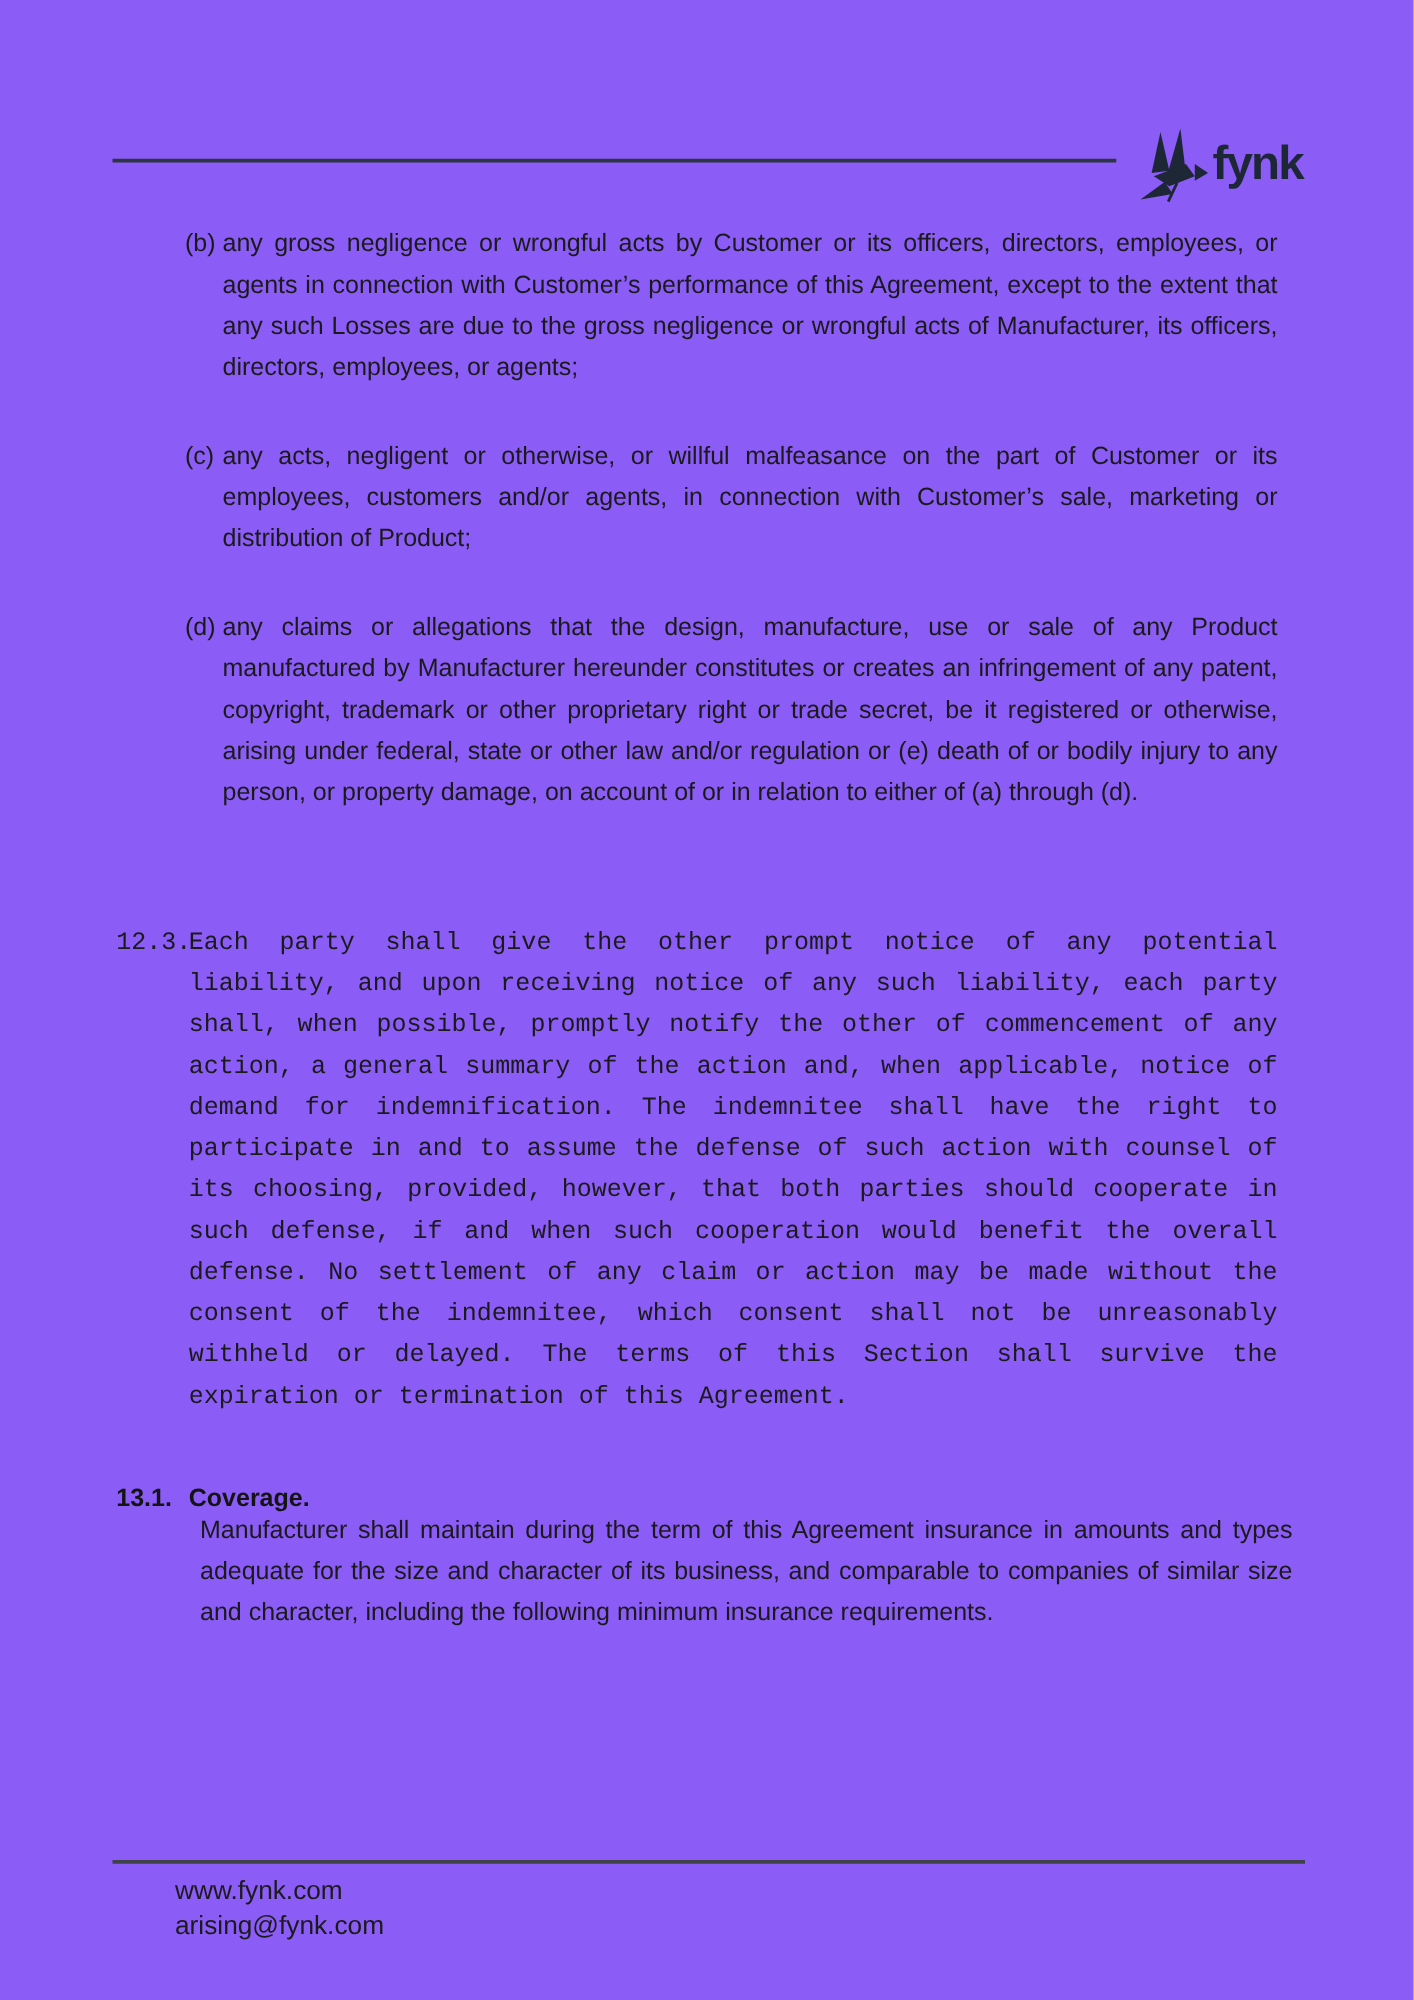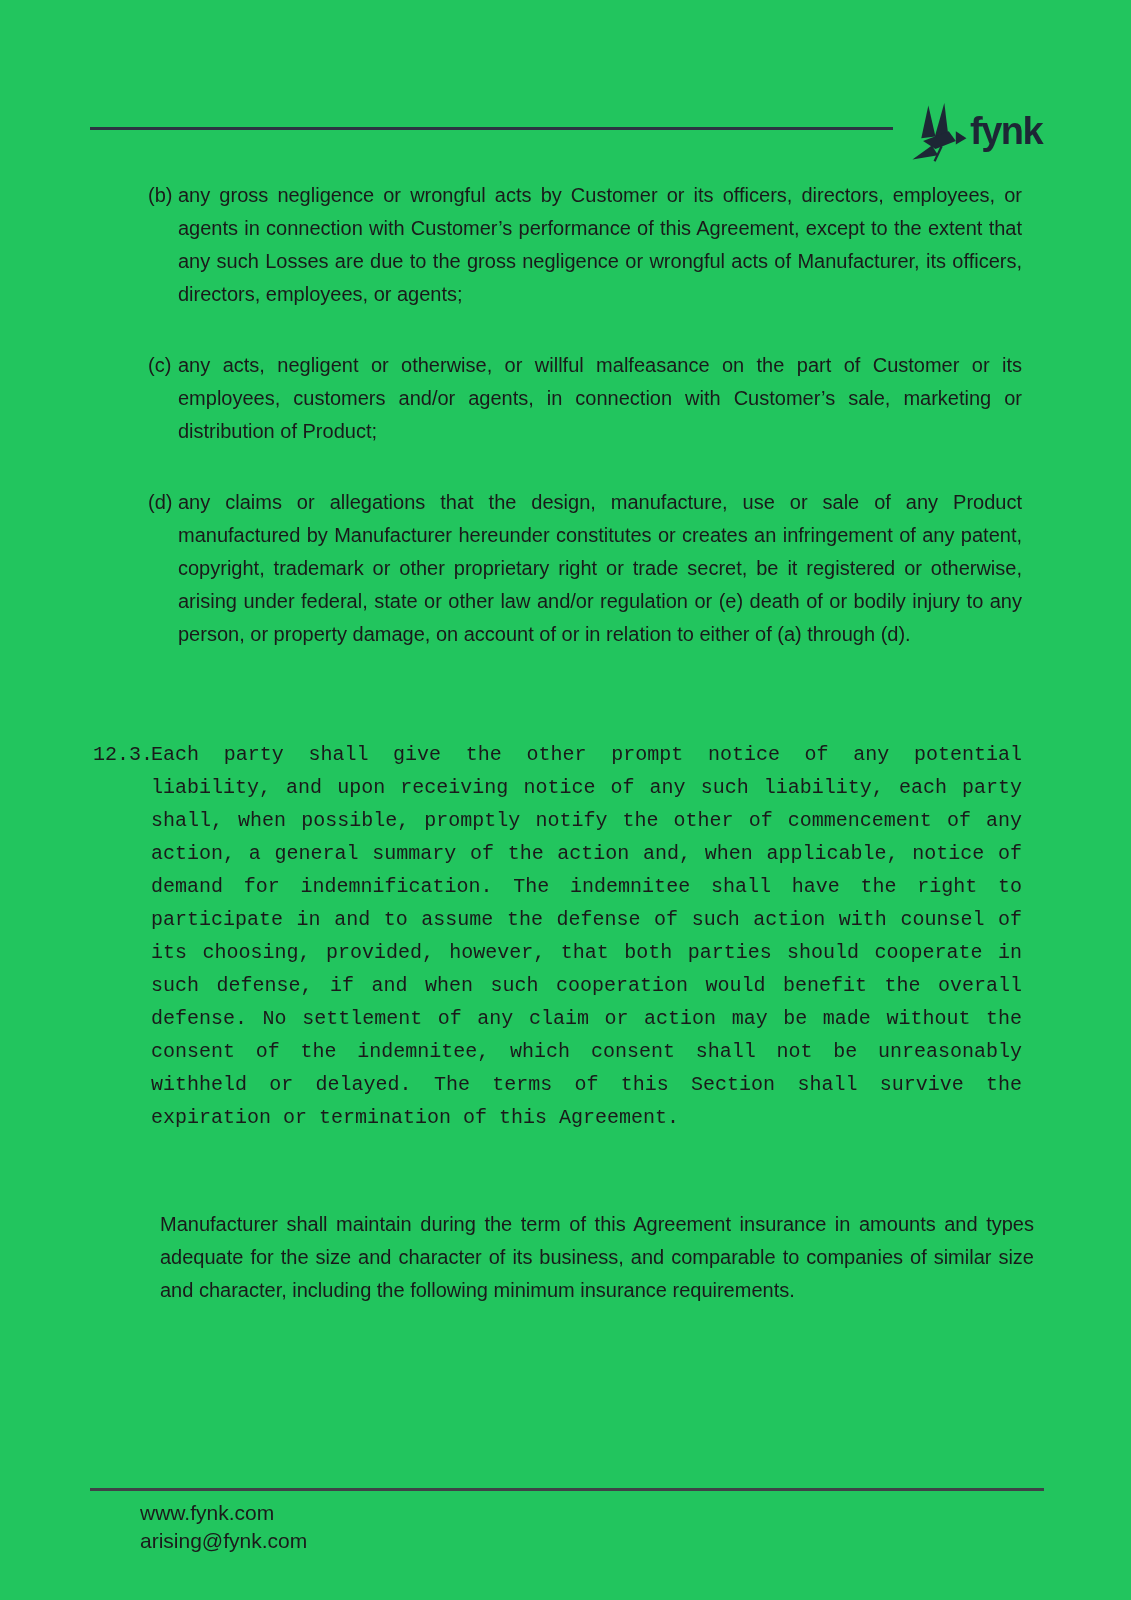--- a/index.html
+++ b/index.html
@@ -5,21 +5,21 @@
   * { margin: 0; padding: 0; box-sizing: border-box; }
   html, body { background: #ffffff; }
   body {
     font-family: "Liberation Sans", "DejaVu Sans", sans-serif;
     color: #1a1a1a;
   }
   .page {
     position: relative;
     width: 1131px;
     height: 1600px;
-    background: #22c55e;
+    background: #8b5cf6;
     overflow: hidden;
   }
   .hrule {
     position: absolute;
     height: 2.5px;
     background: #2c3542;
   }
   .rule-header { left: 90px; top: 127px; width: 803px; }
   .rule-footer { left: 90px; top: 1488px; width: 954px; background: #3f4347; }
 
@@ -123,20 +123,24 @@
     <span class="hang-label">(d)</span>
     <span>any claims or allegations that the design, manufacture, use or sale of any Product manufactured by Manufacturer hereunder constitutes or creates an infringement of any patent, copyright, trademark or other proprietary right or trade secret, be it registered or otherwise, arising under federal, state or other law and/or regulation or (e) death of or bodily injury to any person, or property damage, on account of or in relation to either of (a) through (d).</span>
   </div>
 
   <div class="para para-123">
     <span class="hang-label">12.3.</span>
     <span>Each party shall give the other prompt notice of any potential liability, and upon receiving notice of any such liability, each party shall, when possible, promptly notify the other of commencement of any action, a general summary of the action and, when applicable, notice of demand for indemnification. The indemnitee shall have the right to participate in and to assume the defense of such action with counsel of its choosing, provided, however, that both parties should cooperate in such defense, if and when such cooperation would benefit the overall defense. No settlement of any claim or action may be made without the consent of the indemnitee, which consent shall not be unreasonably withheld or delayed. The terms of this Section shall survive the expiration or termination of this Agreement.</span>
   </div>
 
 
+  <div class="subheading">
+    <span class="sub-num">13.1.</span>
+    <span class="sub-title">Coverage.</span>
+  </div>
 
   <div class="para para-cov">Manufacturer shall maintain during the term of this Agreement insurance in amounts and types adequate for the size and character of its business, and comparable to companies of similar size and character, including the following minimum insurance requirements.</div>
 
   <div class="hrule rule-footer"></div>
   <div class="footer-contact">
     <div>www.fynk.com</div>
     <div>arising@fynk.com</div>
   </div>
 
 </div>

